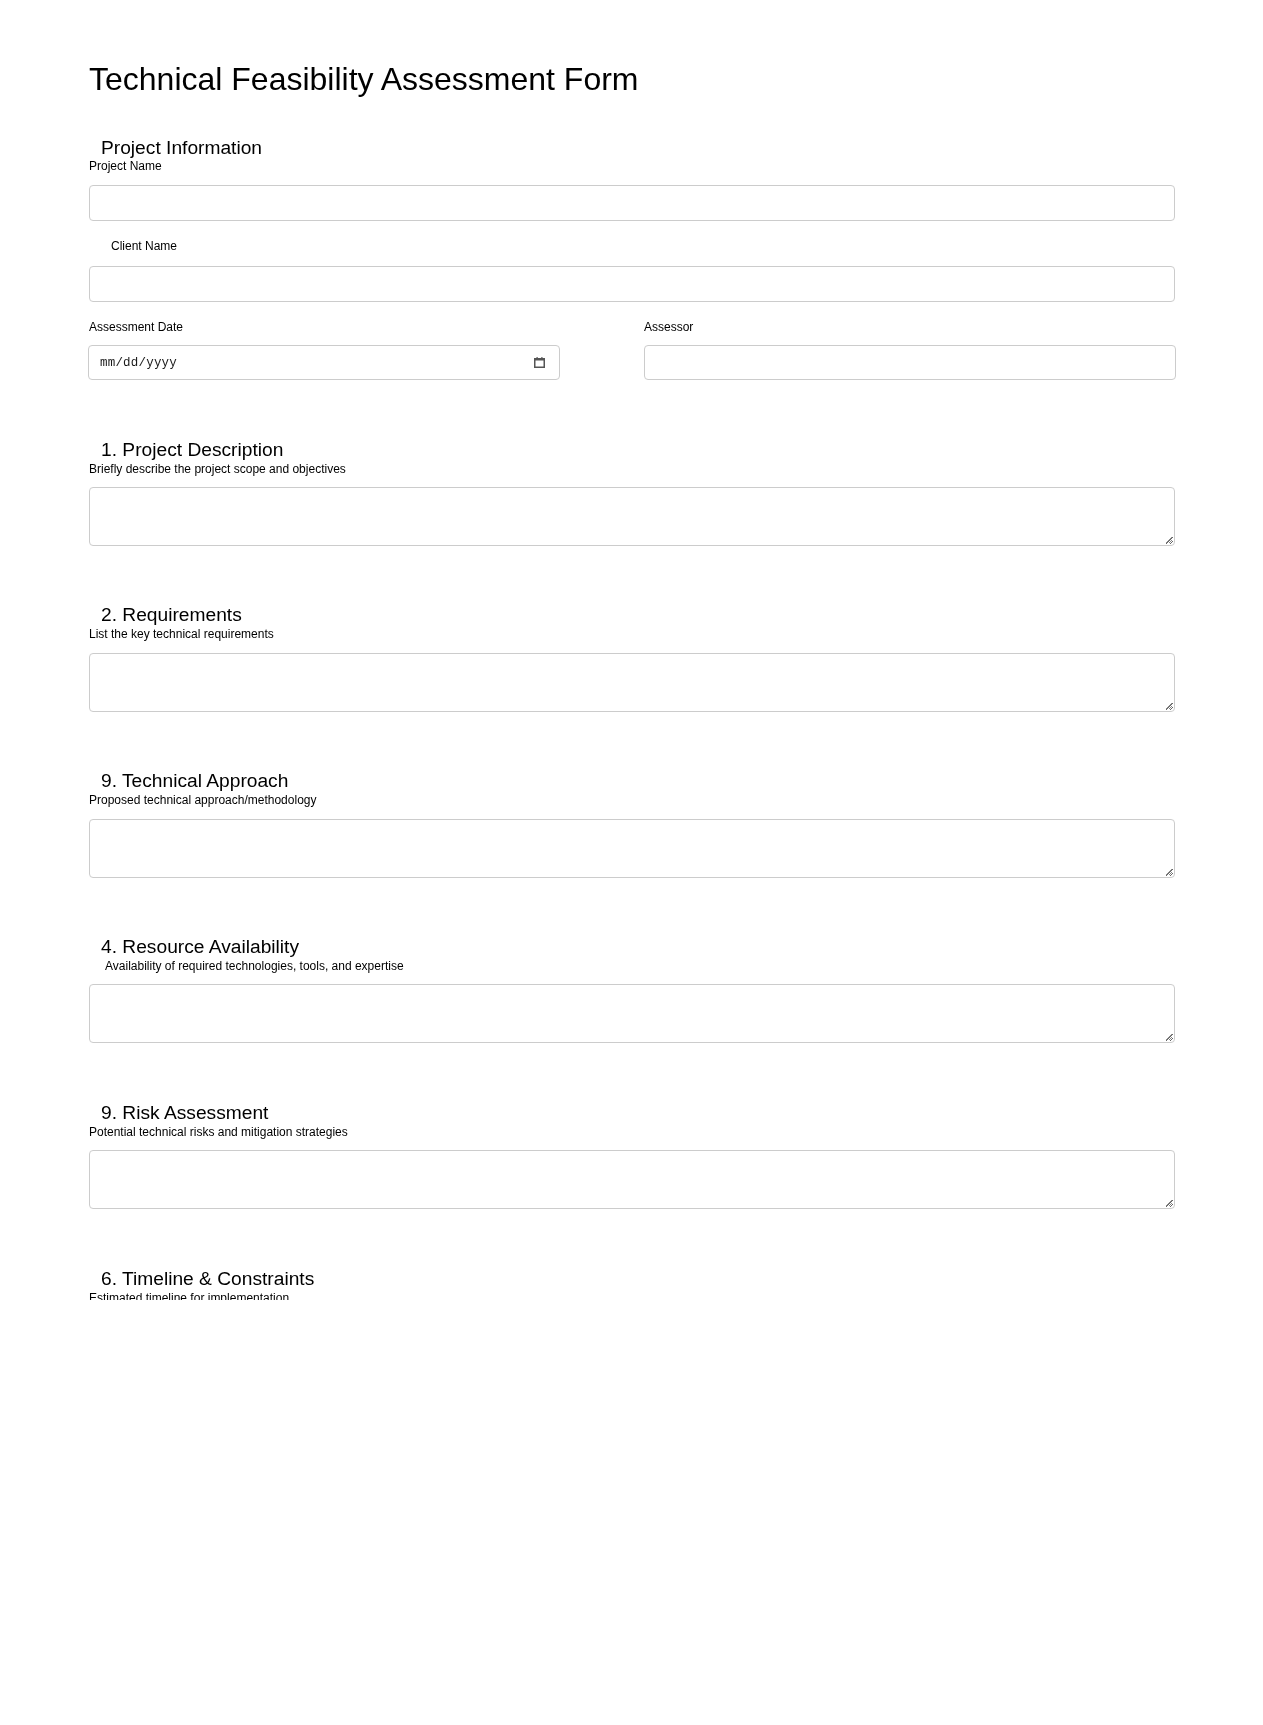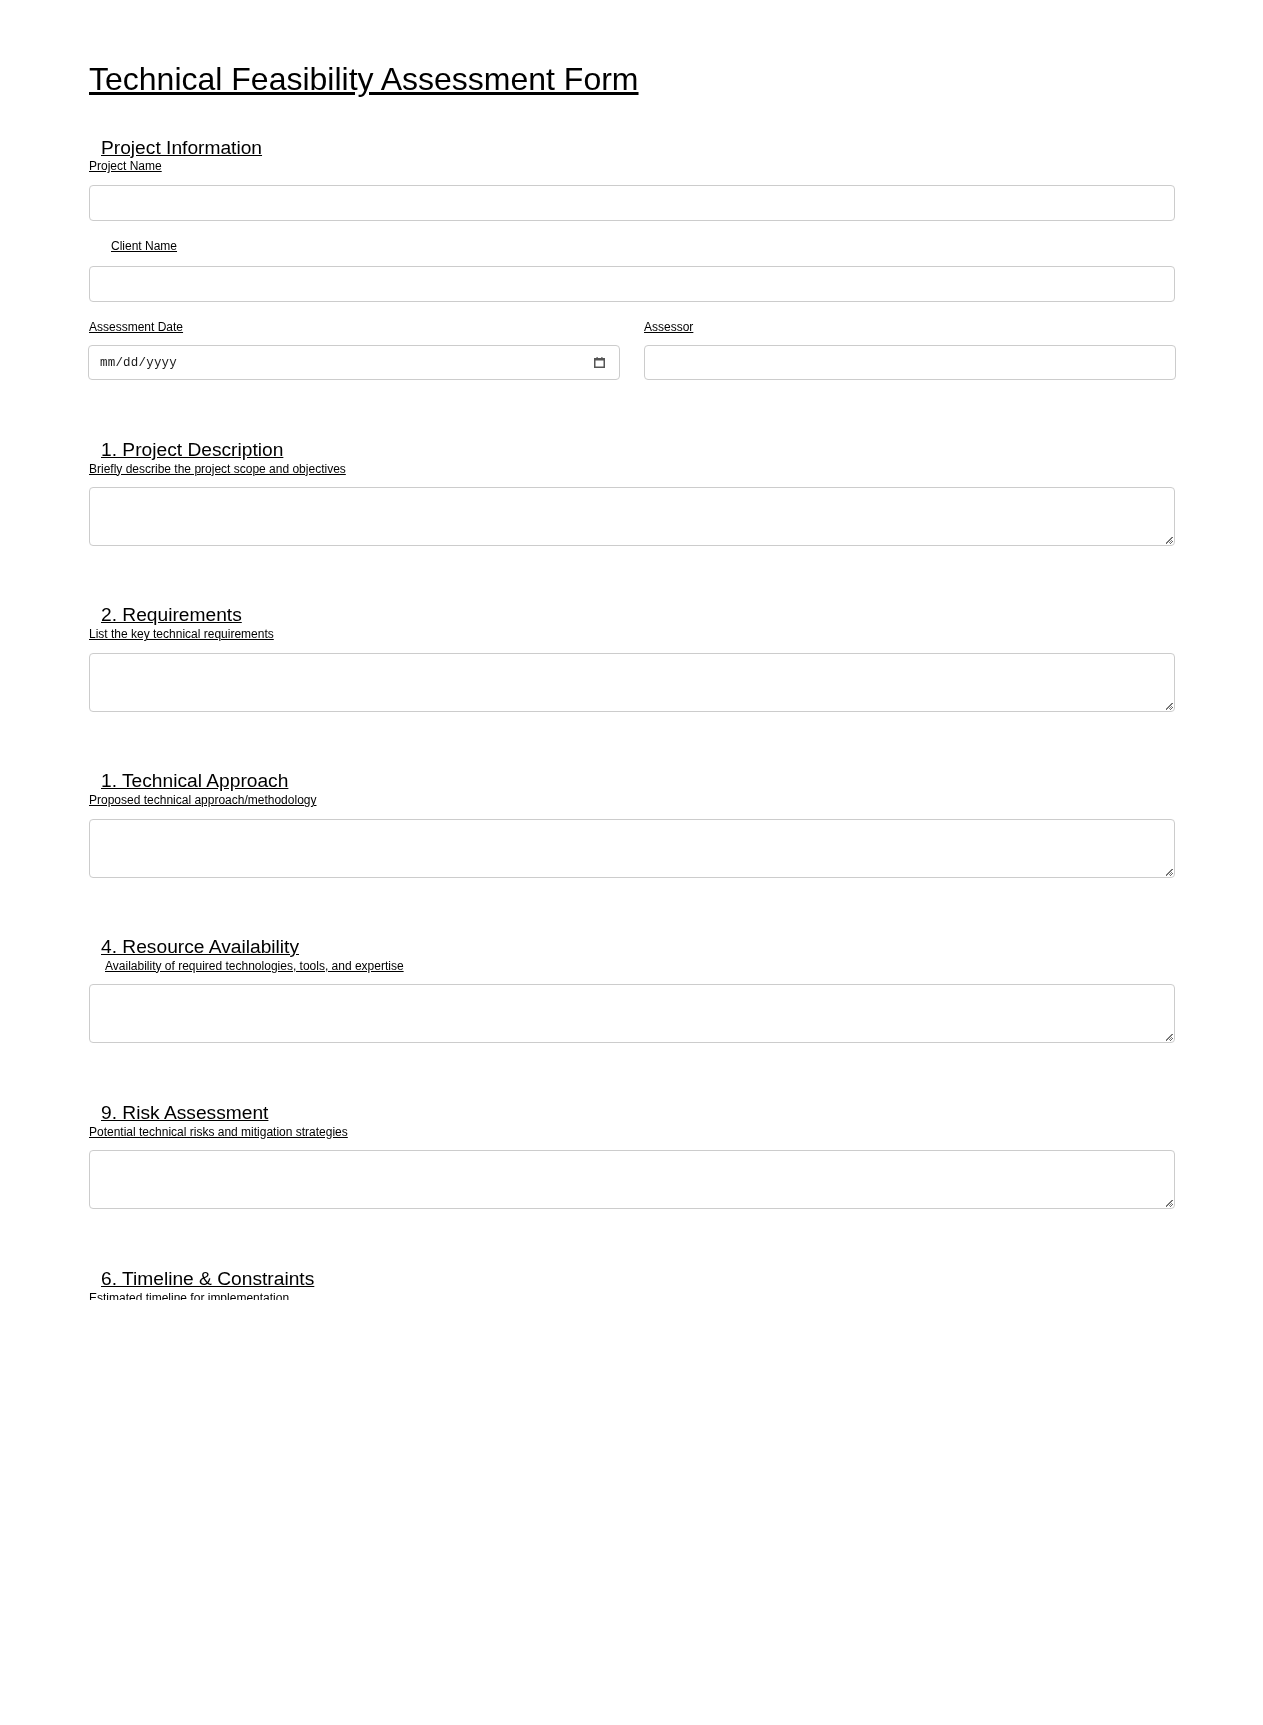--- a/index.html
+++ b/index.html
@@ -16,21 +16,21 @@
       color: #000000;
     }
     .viewport {
       position: absolute;
       left: 0;
       top: 0;
       width: 1263px;
       height: 1300px;
       overflow: hidden;
     }
-    .abs { position: absolute; text-decoration: underline; }
+    .abs { position: absolute; }
     .page-title {
       left: 89px;
       top: 61px;
       font-size: 32px;
       line-height: 37px;
       font-weight: normal;
       margin: 0;
       white-space: nowrap;
     }
     .section-heading {
@@ -115,21 +115,21 @@
 
   <h2 class="abs section-heading" style="top:125px;">Project Information</h2>
 
   <label class="abs field-label" style="left:89px; top:157px;">Project Name</label>
   <input class="abs text-input" type="text" style="left: 89px; top: 185px; width: 1086px;" value="">
 
   <label class="abs field-label" style="left:89px; top:237px;margin-left:22px;">Client Name</label>
   <input class="abs text-input" type="text" style="left: 89px; top: 266px; width: 1086px;" value="">
 
   <label class="abs field-label" style="left:89px; top:318px;">Assessment Date</label>
-  <div class="abs date-input" style="left:88px; top:345px; width:532px;">
+  <div class="abs date-input" style="left:88px; top:345px; width:472px;">
     <span class="date-placeholder">mm/dd/yyyy</span>
     <svg class="calendar-icon" viewBox="0 0 11 11">
       <rect x="0.75" y="1.75" width="9.5" height="8.5" fill="none" stroke="#555555" stroke-width="1.5"></rect>
       <rect x="0" y="1" width="11" height="2.5" fill="#555555"></rect>
       <rect x="2.5" y="0" width="1.2" height="2" fill="#555555"></rect>
       <rect x="7.3" y="0" width="1.2" height="2" fill="#555555"></rect>
     </svg>
   </div>
 
   <label class="abs field-label" style="left:644px; top:318px;">Assessor</label>
@@ -146,21 +146,21 @@
 
   <h2 class="abs section-heading" style="top:592.4px;">2. Requirements</h2>
   <label class="abs field-label" style="left:89px; top:625.3px;">List the key technical requirements</label>
   <div class="abs" style="left:89px; top:652.8px; width:1086px; height:59px;">
     <textarea class="textarea" style="position: absolute; left: 0px; top: 0px;"></textarea>
     <svg class="resize-grip" viewBox="0 0 8 8">
         <path d="M7 1 L1 7 M7 4 L4 7" stroke="#888" stroke-width="1"></path>
       </svg>
   </div>
 
-  <h2 class="abs section-heading" style="top:758.2px;">1. Technical Approach</h2>
+  <h2 class="abs section-heading" style="top:758.2px;">9. Technical Approach</h2>
   <label class="abs field-label" style="left:89px; top:791.1px;">Proposed technical approach/methodology</label>
   <div class="abs" style="left:89px; top:818.6px; width:1086px; height:59px;">
     <textarea class="textarea" style="position: absolute; left: 0px; top: 0px;"></textarea>
     <svg class="resize-grip" viewBox="0 0 8 8">
         <path d="M7 1 L1 7 M7 4 L4 7" stroke="#888" stroke-width="1"></path>
       </svg>
   </div>
 
   <h2 class="abs section-heading" style="top:924px;">4. Resource Availability</h2>
   <label class="abs field-label" style="left:105px; top:956.9px;">Availability of required technologies, tools, and expertise</label>

